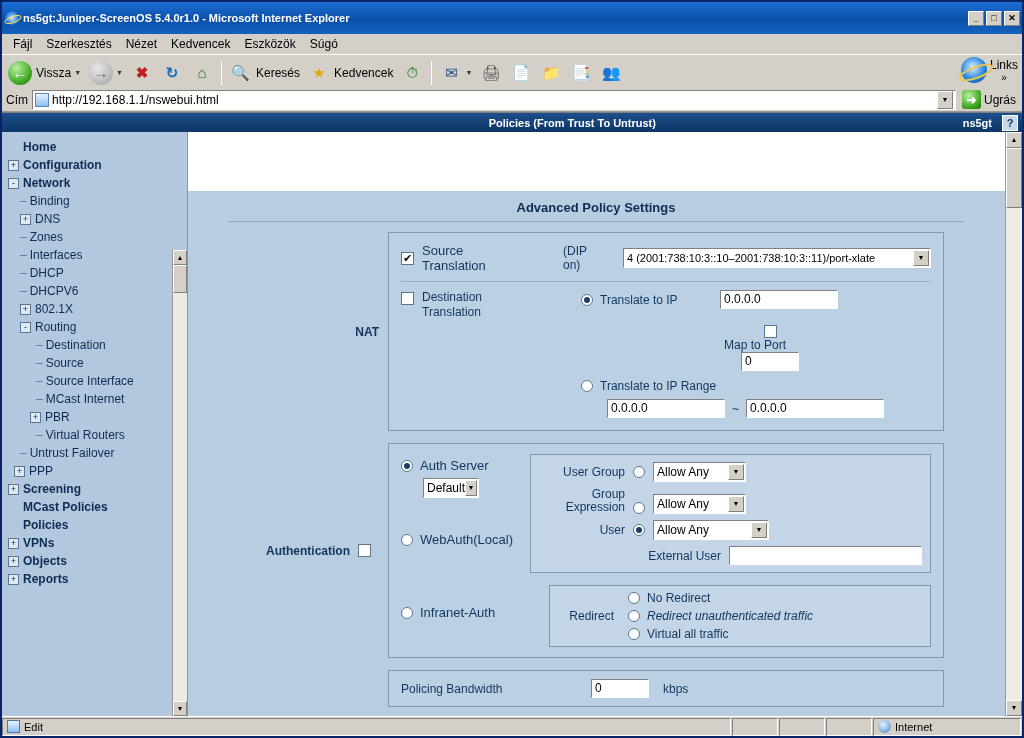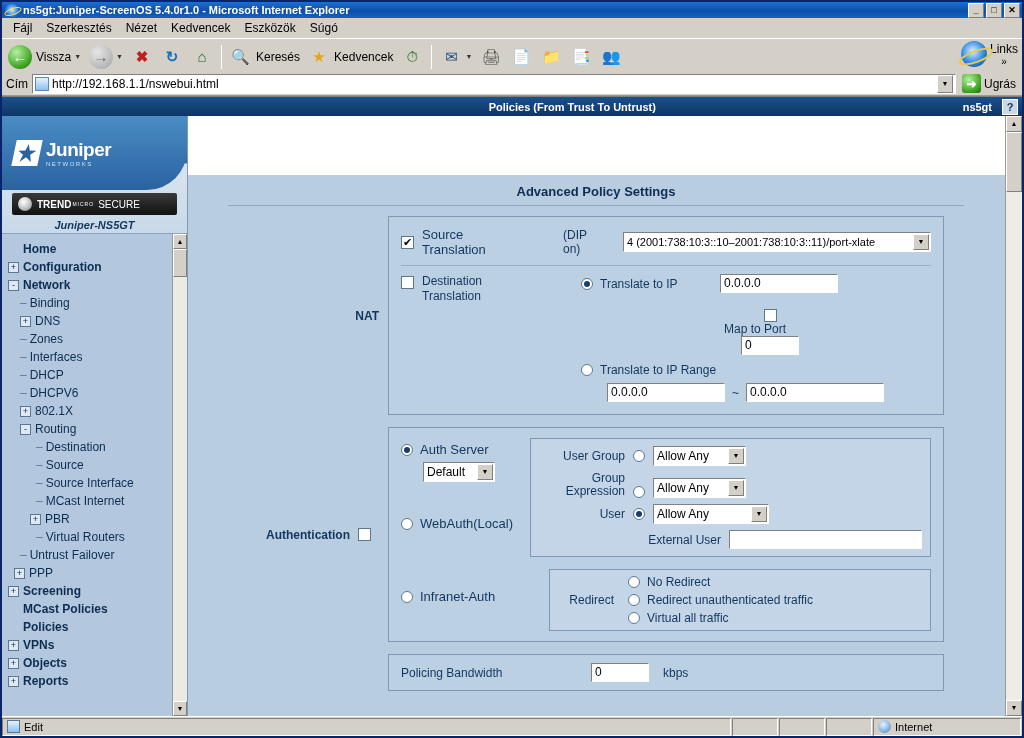--- a/index.html
+++ b/index.html
@@ -14,21 +14,21 @@
 
   
   #window {
     width: 1024px; height: 738px;
     border: 2px solid #0a246a;
     background: #d4d0c8;
     display: flex; flex-direction: column;
     position: relative;
   }
   .titlebar {
-    height: 16px;
+    height: 32px;
     background: linear-gradient(180deg, #0a62c8 0%, #0a4fa8 48%, #0a4298 52%, #2a7ddd 100%);
     background: linear-gradient(180deg, #1b6fd4 0%, #0c4fa8 55%, #1363bf 100%);
     color: #fff;
     display: flex; align-items: center;
     padding: 0 2px 0 3px;
     font-size: 11px; font-weight: bold;
   }
   .titlebar .ie-icon {
     width: 14px; height: 14px; margin-right: 4px;
     background: radial-gradient(circle at 50% 50%, #cfe6ff 0%, #2a7ddd 60%, #0a3c8a 100%);
@@ -468,36 +468,20 @@
 
     <div class="app-header">
       <div class="hdr-title">Policies (From Trust To Untrust)</div>
       <div class="hdr-device">ns5gt</div>
       <div class="help-btn">?</div>
     </div>
 
     <div class="app-body">
 
       <div class="sidebar">
-        <div class="logo-box">
-          <div class="logo-top">
-            <div class="jlogo-mark"></div>
-            <div>
-              <div class="jlogo-text">Juniper</div>
-              <div class="jlogo-sub">NETWORKS</div>
-            </div>
-          </div>
-          <div class="trend-box">
-            <div class="trend-globe"></div>
-            <span style="font-weight:bold">TREND</span>
-            <span style="font-size:5px;margin:0 4px 0 1px;letter-spacing:1px">MICRO</span>
-            <span>SECURE</span>
-          </div>
-          <div class="model-name">Juniper-NS5GT</div>
-        </div>
 
         <div class="navlist">
           <div class="navrow lvl0">
               <span class="expander none"></span>
               <span class="nav-label">Home</span>
             </div>
           <div class="navrow lvl0">
               <span class="expander">+</span>
               <span class="nav-label">Configuration</span>
             </div>
@@ -661,21 +645,21 @@
               <span>Authentication</span>
               <span class="cb"></span>
             </div>
 
             <div class="row">
               <div style="width:148px;padding-top:4px;">
                 <div style="display:flex;align-items:center;">
                   <span class="rb on"></span>
                   <span class="lbl" style="margin-left:7px;font-size:13px;">Auth Server</span>
                 </div>
-                <div class="sel" style="width:72px;margin:5px 12px 0 22px;">
+                <div class="sel" style="width:56px;margin:5px 12px 0 22px;">
                   <span>Default</span>
                   <span class="arw">▼</span>
                 </div>
                 <div style="display:flex;align-items:center;margin-top:34px;">
                   <span class="rb"></span>
                   <span class="lbl" style="margin-left:7px;font-size:13px;">WebAuth(Local)</span>
                 </div>
               </div>
 
               <div style="flex:1;border:1px solid #7f98b4;background:#c3d5e6;padding:7px 8px;">
@@ -717,21 +701,21 @@
               </div>
               <div style="flex:1;border:1px solid #7f98b4;background:#c3d5e6;padding:5px 8px;display:flex;align-items:center;">
                 <span class="lbl" style="width:56px;text-align:right;margin-right:14px;">Redirect</span>
                 <div>
                   <div style="display:flex;align-items:center;margin-bottom:4px;">
                     <span class="rb"></span>
                     <span class="lbl" style="margin-left:7px;">No Redirect</span>
                   </div>
                   <div style="display:flex;align-items:center;margin-bottom:4px;">
                     <span class="rb"></span>
-                    <span class="lbl" style="margin-left:7px;">Redirect unauthenticated traffic</span>
+                    <span class="lbl" style="margin-left:7px;font-style:italic;">Redirect unauthenticated traffic</span>
                   </div>
                   <div style="display:flex;align-items:center;">
                     <span class="rb"></span>
                     <span class="lbl" style="margin-left:7px;">Virtual all traffic</span>
                   </div>
                 </div>
               </div>
             </div>
           </div>
 

